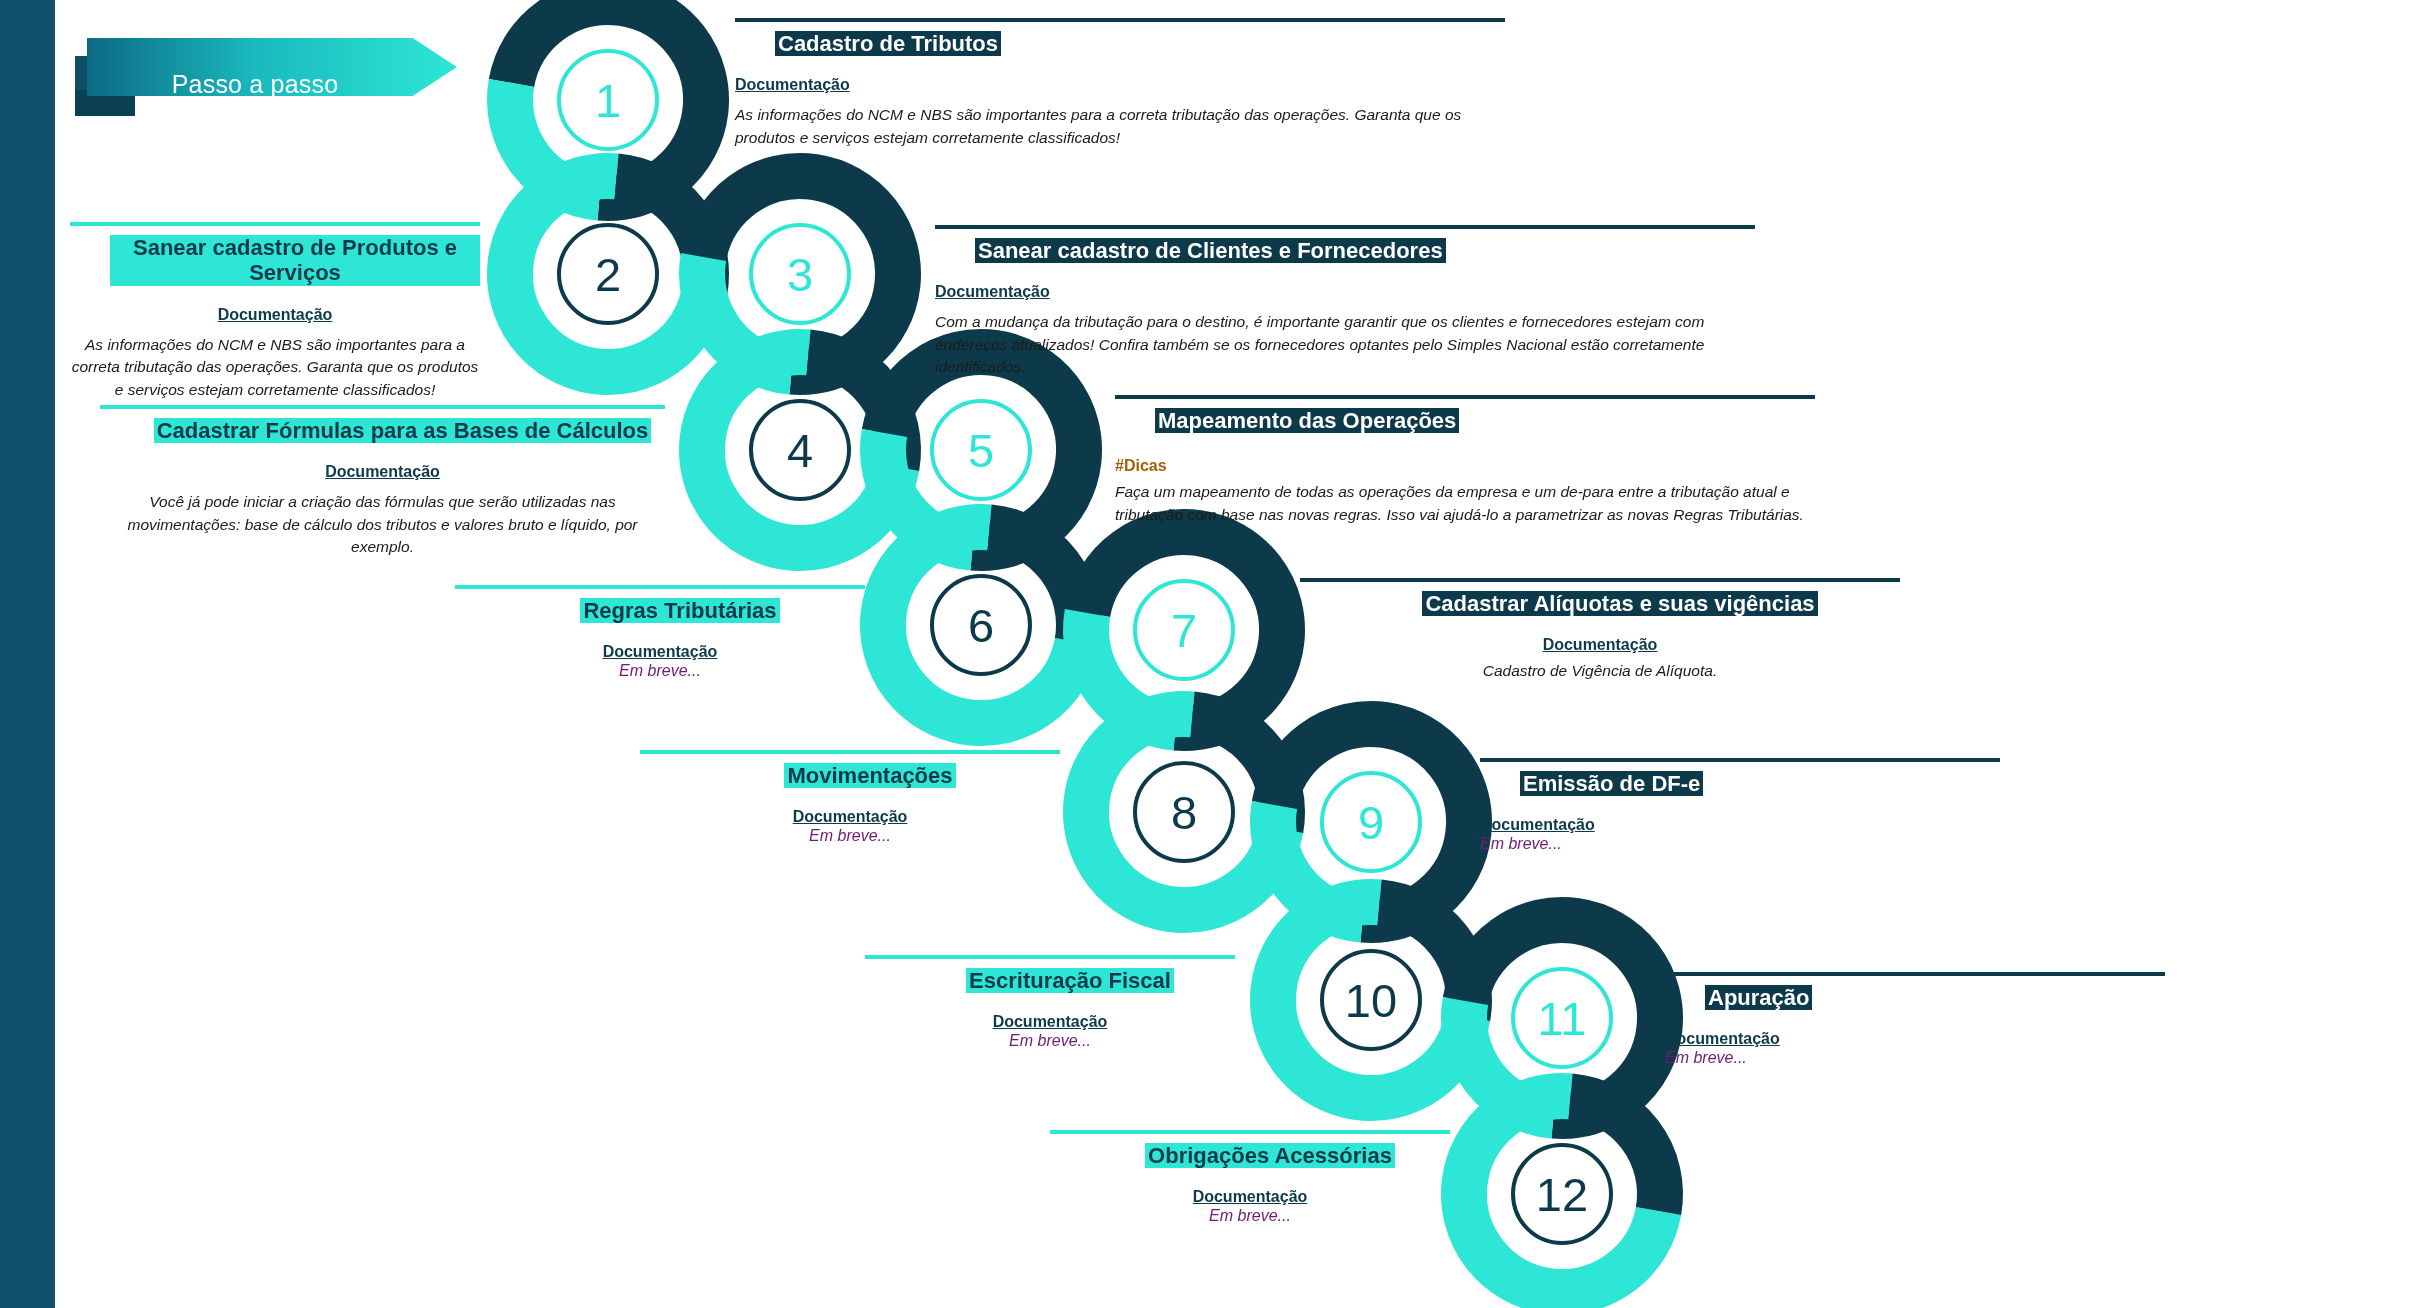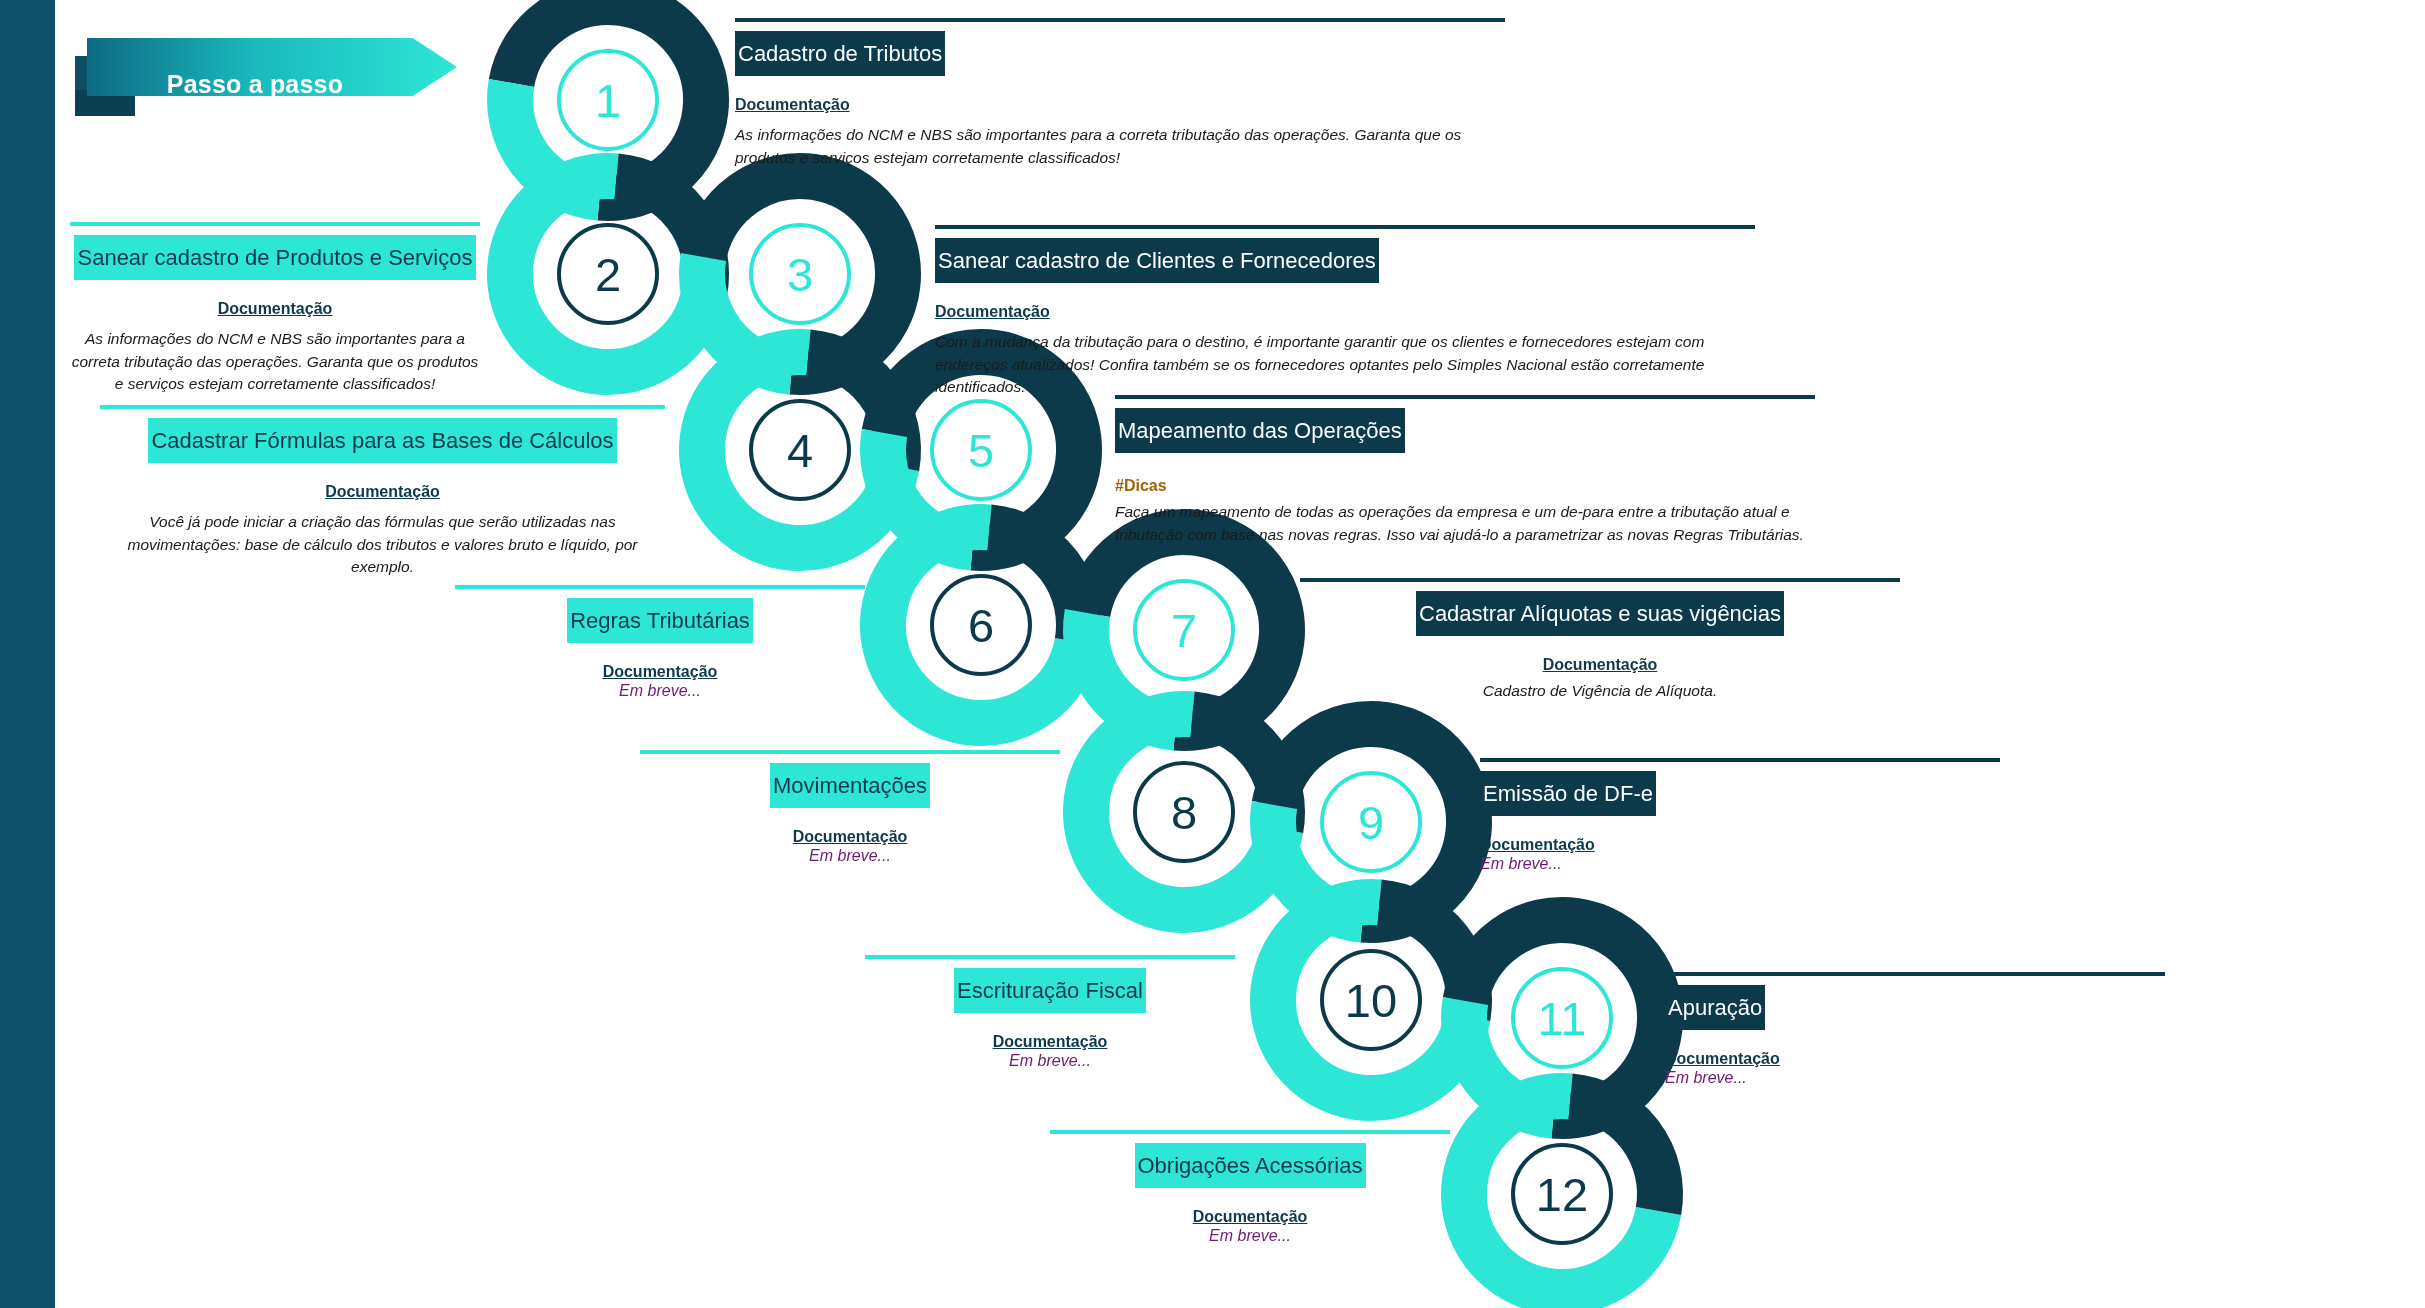--- a/index.html
+++ b/index.html
@@ -29,21 +29,21 @@
     position:absolute;left:0;top:62px;width:60px;height:26px;
     background:#0b4053;
   }
   .ribbon-body{
     position:absolute;left:12px;top:10px;width:370px;height:58px;
     background:linear-gradient(90deg,#0d6a84 0%, #19b9bd 45%, #2ee6d6 100%);
     clip-path:polygon(0 0, 88% 0, 100% 50%, 88% 100%, 0 100%);
     display:flex;align-items:center;justify-content:center;
   }
   .ribbon-text{
-    color:#ffffff;font-size:25px;font-weight:bold;letter-spacing:.2px;
+    color:#ffffff;font-size:25px;font-weight:normal;letter-spacing:.2px;
     padding-right:34px;white-space:nowrap;margin-top:34px;
   }
 
   
   .step{position:absolute;}
 
   .num{
     position:absolute;width:160px;height:160px;
     display:flex;align-items:center;justify-content:center;
     font-size:47px;font-weight:normal;
@@ -59,22 +59,23 @@
   .num.dark{color:#0d3a4a;}
   .num.cyan{color:#2ee6d6;}
 
   
   .tblock{position:absolute;}
   .tblock .rule{
     height:4px;background:#0d3a4a;margin-bottom:9px;
   }
   .tblock.cy .rule{background:#2ee6d6;}
   .title{
-    font-size:22px;font-weight:normal;line-height:1.15;display:inline-block;
-    padding:10px 3px;
+    font-size:22px;font-weight:bold;line-height:1.15;display:inline-block;
+    padding:0 3px;
+    margin-left:40px;
   }
   .title.dark-hl{background:#0d3a4a;color:#ffffff;}
   .title.cyan-hl{background:#2ee6d6;color:#0d3a4a;}
   .doc{
     font-size:16px;font-weight:bold;color:#0d3a4a;
     text-decoration:underline;margin-top:20px;display:block;
   }
   .soon{
     font-size:16px;font-style:italic;color:#701a75;display:block;margin-top:1px;
   }

